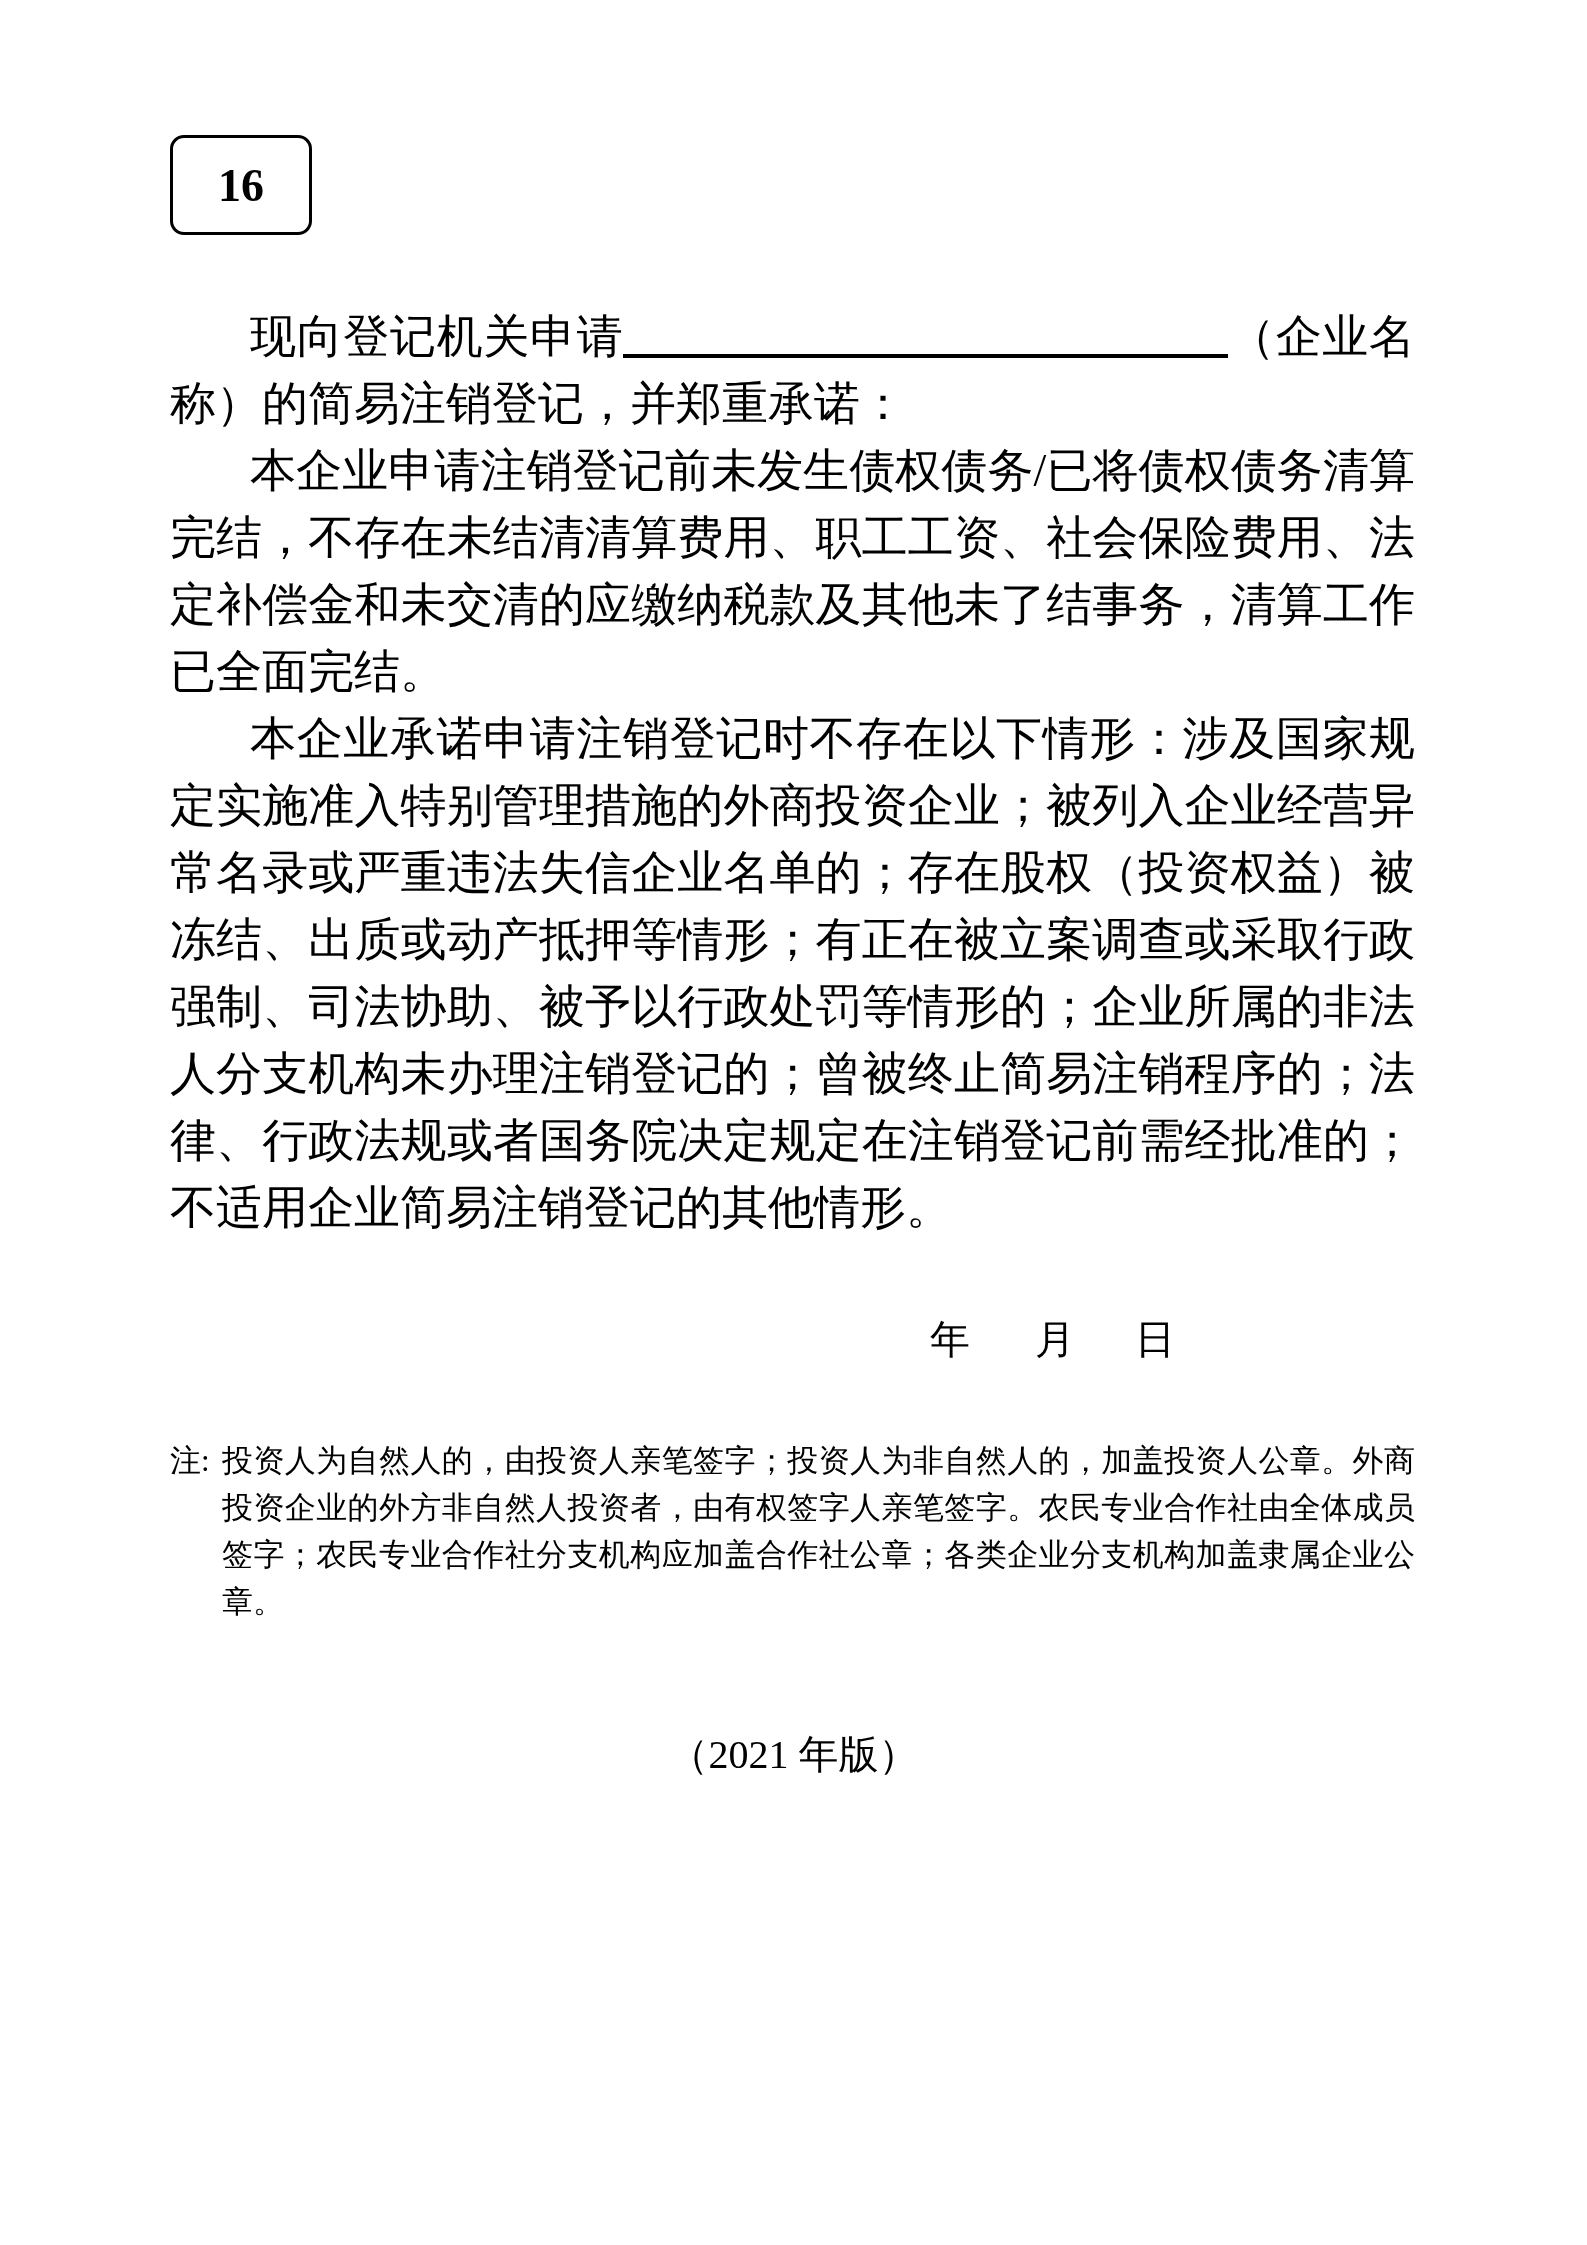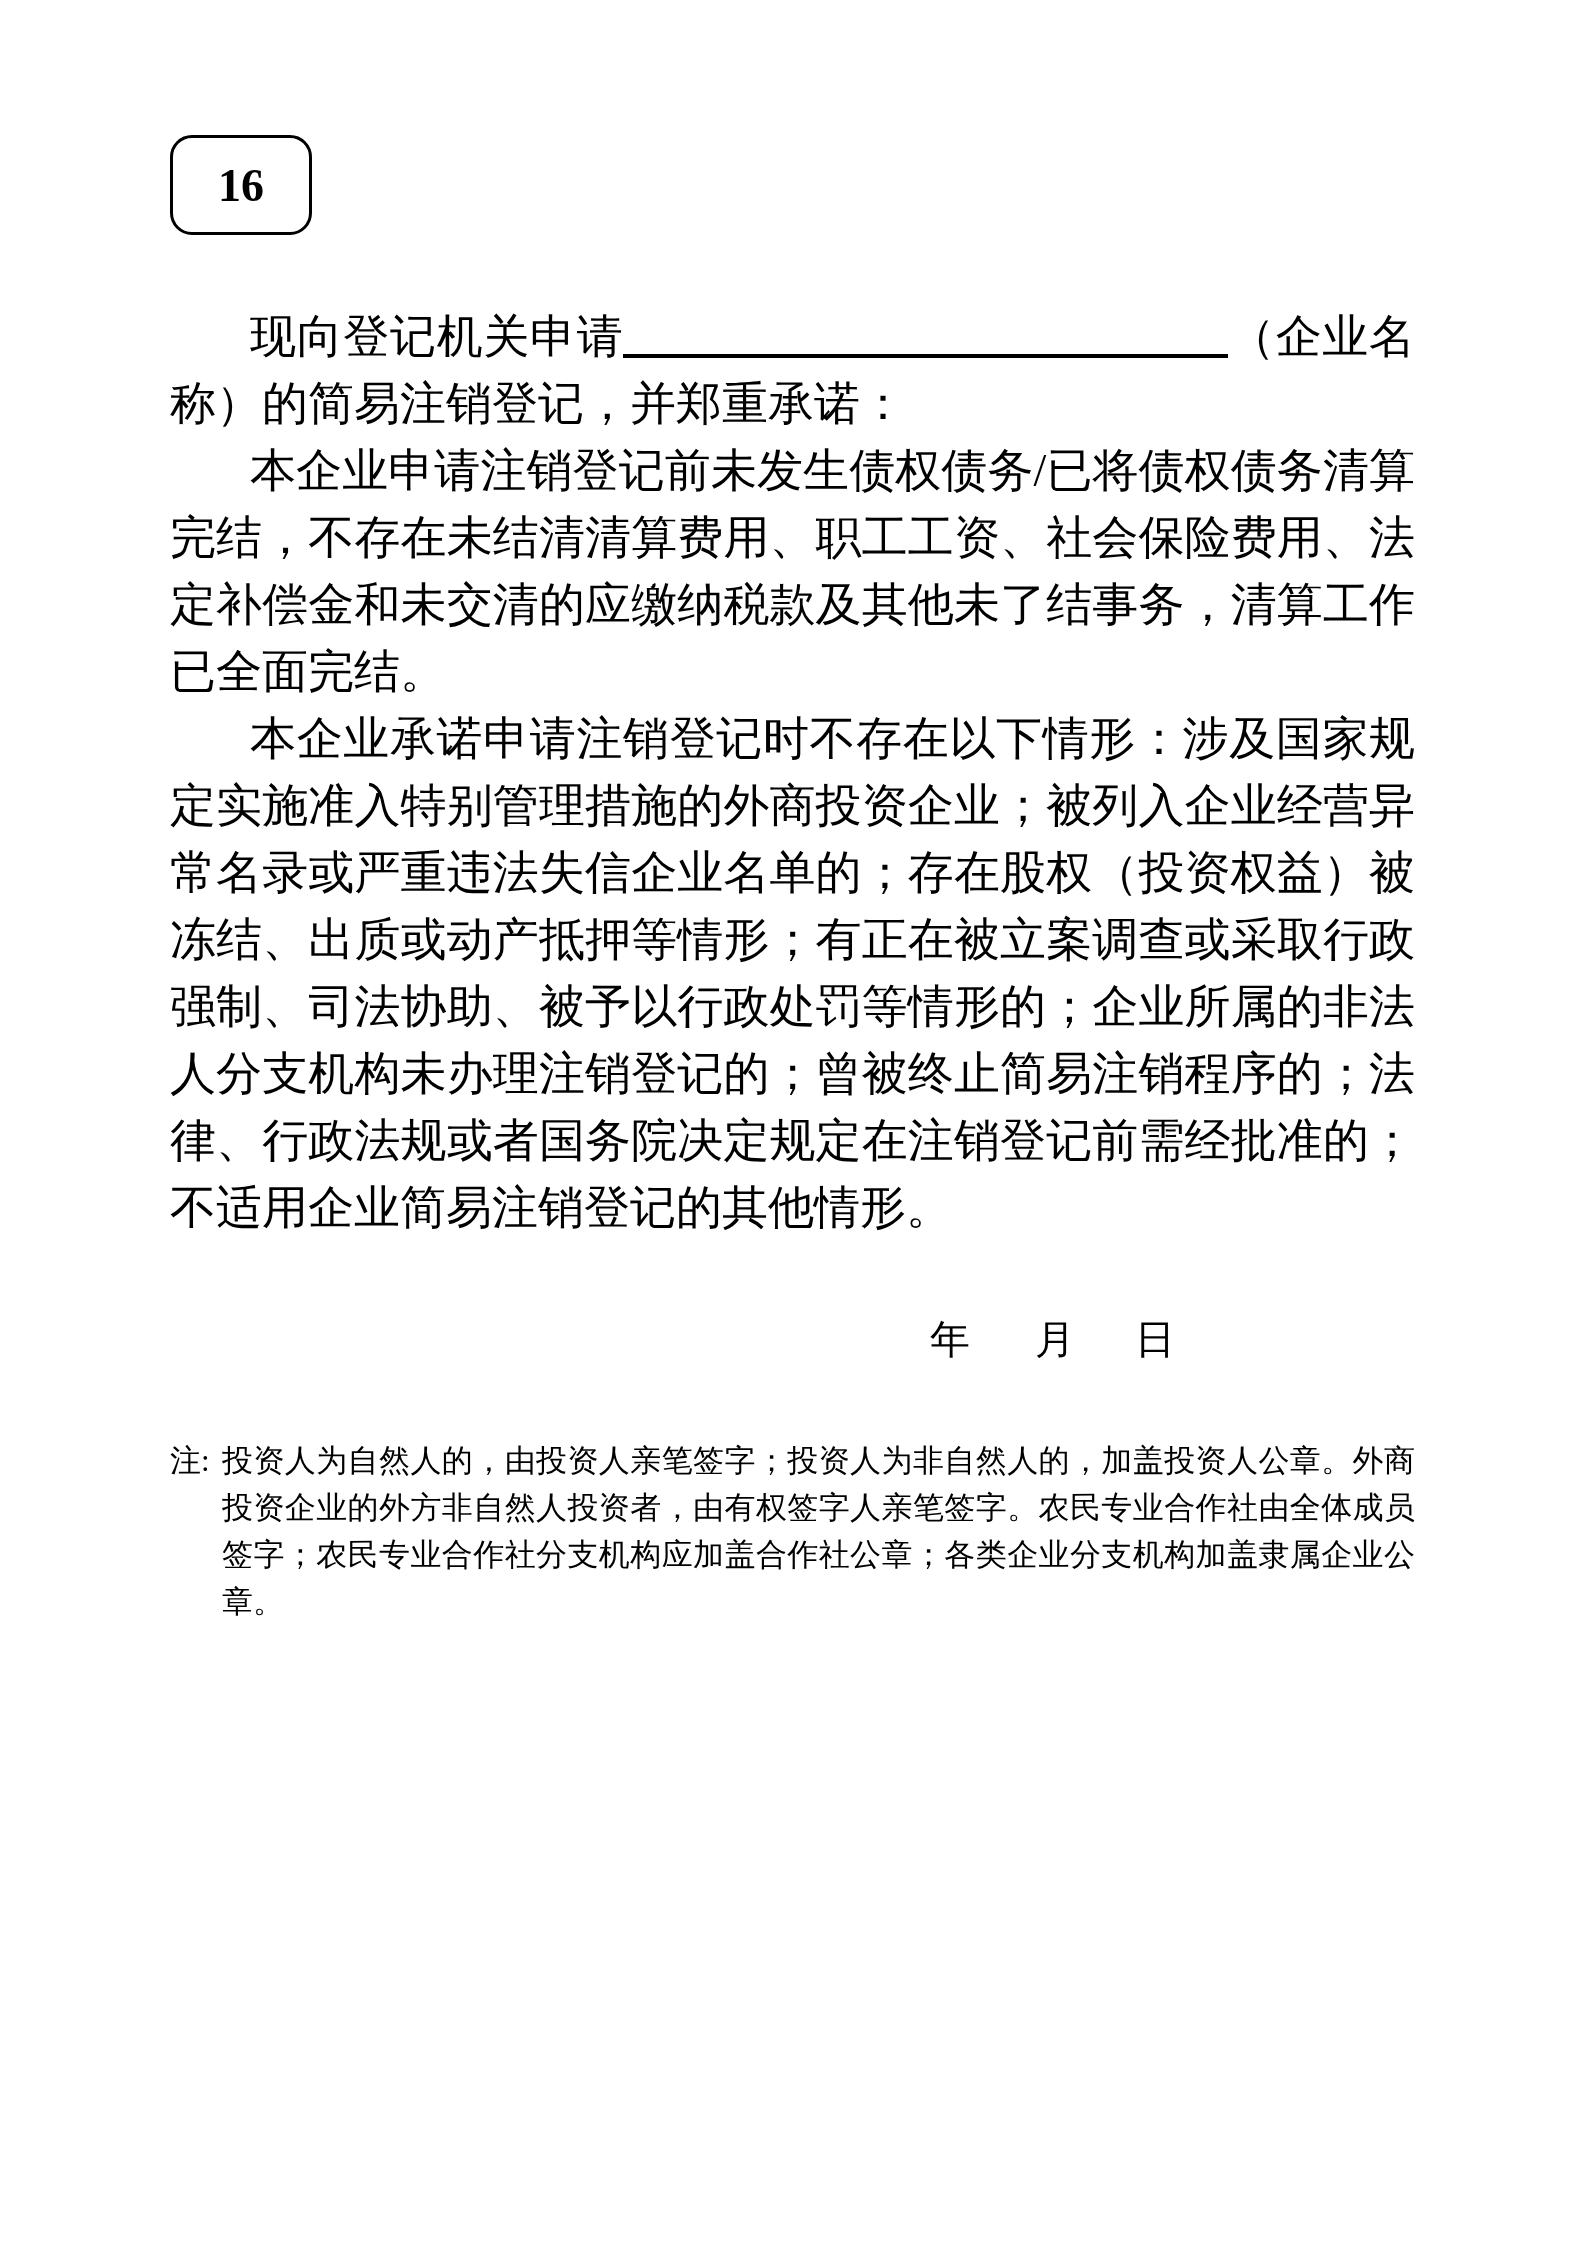--- a/index.html
+++ b/index.html
@@ -19,21 +19,21 @@
     width: 1587px;
     height: 2245px;
     background: #ffffff;
   }
   .page-number-box {
     box-sizing: border-box;
     margin: 135px 16px 0 170px;
     width: 142px;
     height: 100px;
     border: 3px solid #000000;
-    border-radius: 22px;
+    border-radius: 14px;
     display: flex;
     align-items: center;
     justify-content: center;
   }
   .page-number-box span {
     font-size: 46px;
     font-weight: bold;
   }
   .doc-title {
     margin: 104px 0 0 0;
@@ -115,14 +115,15 @@
 
 
   <div class="date-line">
     <span class="date-char year">年</span><span class="date-char month">月</span><span class="date-char day">日</span>
   </div>
 
   <div class="note">
     <span class="note-label">注:</span><span>投资人为自然人的，由投资人亲笔签字；投资人为非自然人的，加盖投资人公章。外商投资企业的外方非自然人投资者，由有权签字人亲笔签字。农民专业合作社由全体成员签字；农民专业合作社分支机构应加盖合作社公章；各类企业分支机构加盖隶属企业公章。</span>
   </div>
 
+  <div class="version-line">（2021 年版）</div>
 
 </div>
 
 </body></html>

